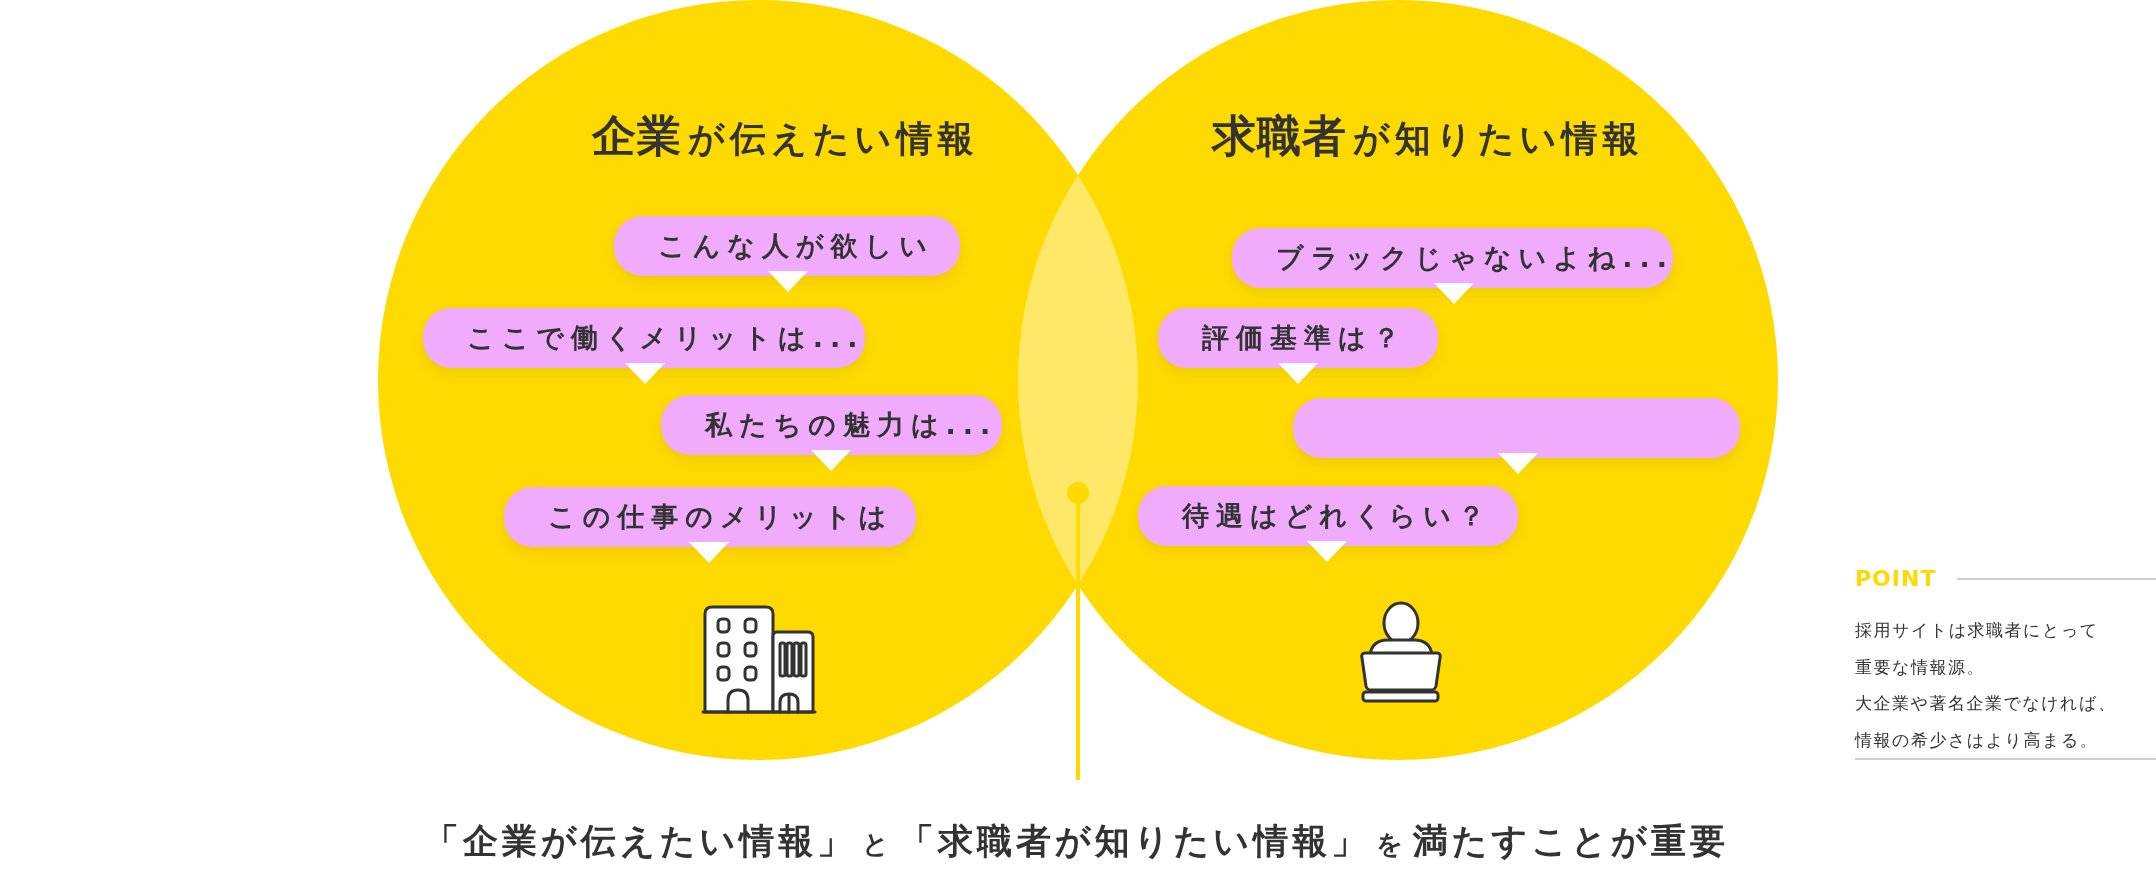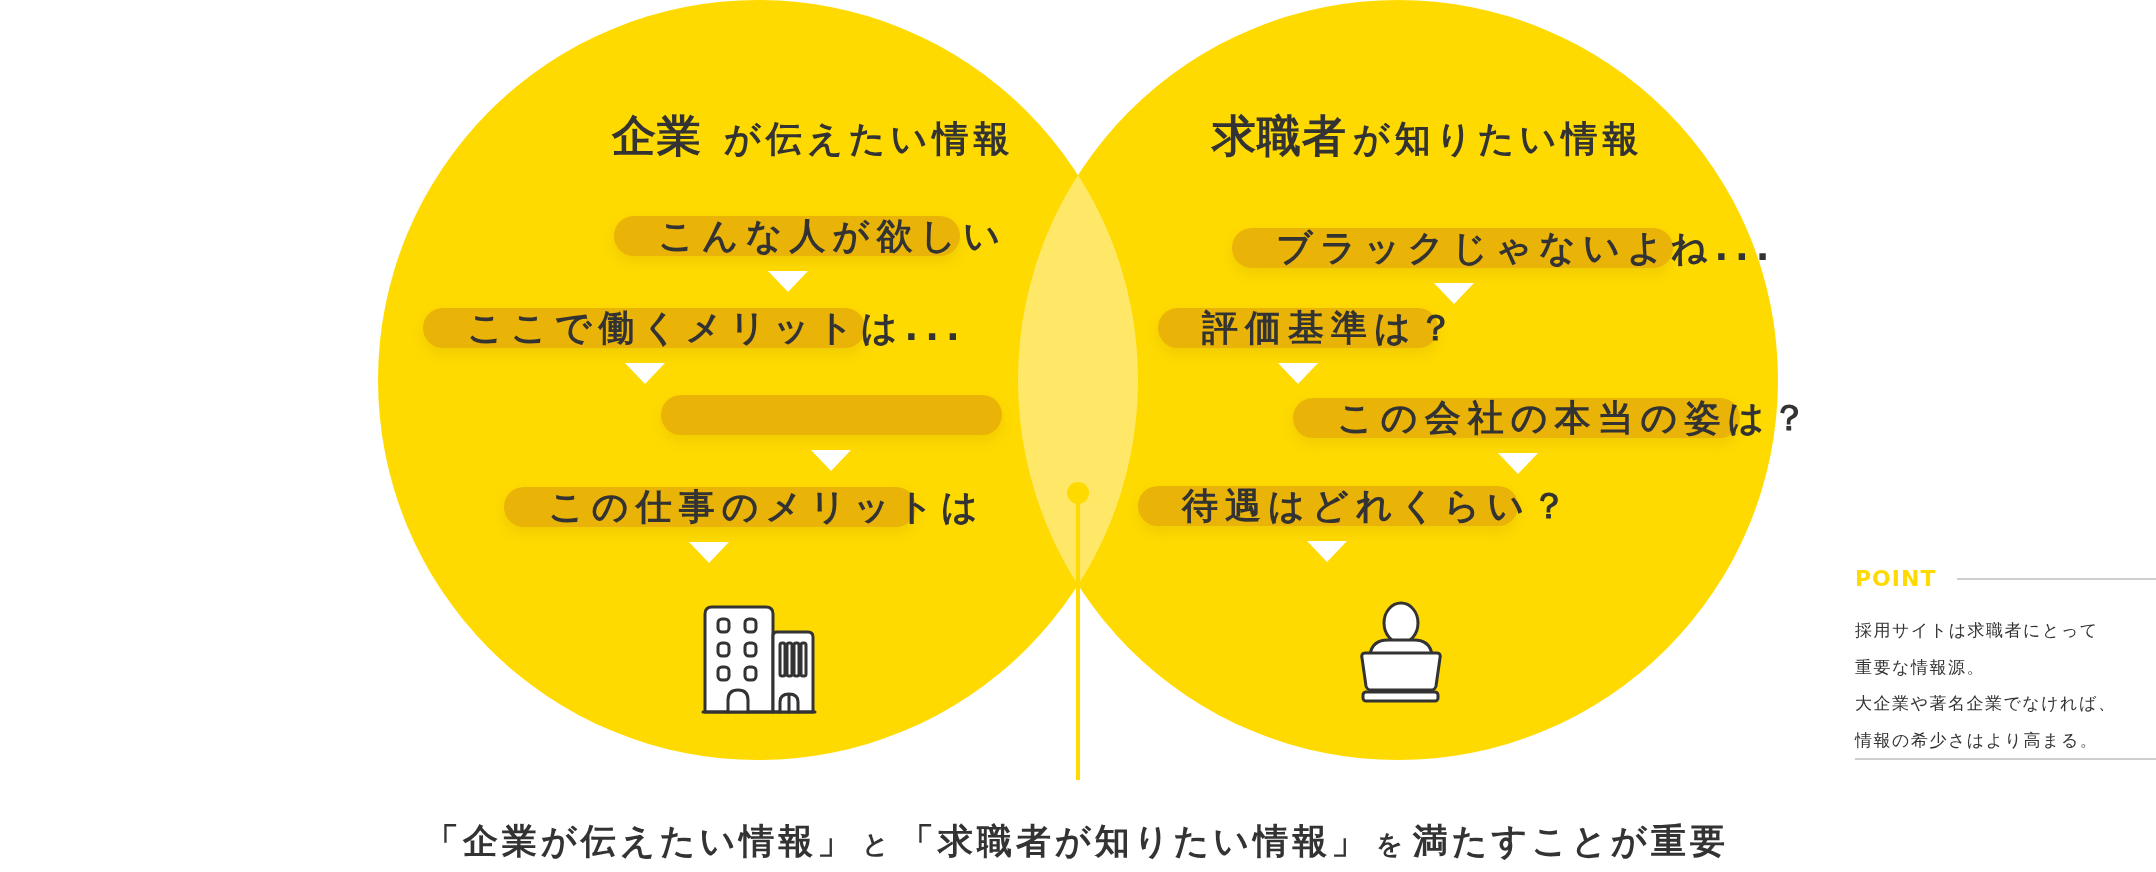--- a/index.html
+++ b/index.html
@@ -10,25 +10,25 @@
     color: #333333;
   }
   .venn { position: absolute; left: 0; top: 0; width: 2156px; height: 872px; }
   .title {
     position: absolute; white-space: nowrap; font-weight: bold; color: #333;
     display: flex; align-items: baseline;
   }
   .title .big { font-size: 44px; letter-spacing: 1px; }
   .title .small { font-size: 36px; letter-spacing: 5px; margin-left: 6px; }
   .bubble {
-    position: absolute; height: 40px; border-radius: 28px; background: #eab308;
+    position: absolute; height: 60px; border-radius: 28px; background: #f0abfc;
     box-shadow: 0 6px 14px rgba(170, 140, 0, 0.18);
     display: flex; align-items: center; box-sizing: border-box;
     padding-left: 44px; white-space: nowrap;
-    font-size: 36px; font-weight: bold; letter-spacing: 7px; color: #333;
+    font-size: 27px; font-weight: bold; letter-spacing: 7px; color: #333;
   }
   .bubble .tail {
     position: absolute; top: 55px; width: 0; height: 0;
     border-left: 20px solid transparent; border-right: 20px solid transparent;
     border-top: 21px solid #fff;
   }
   .bottom-text {
     position: absolute; left: 424px; top: 818px; width: 1330px;
     font-size: 35px; font-weight: bold; letter-spacing: 4px; white-space: nowrap; color: #333;
   }
@@ -76,55 +76,55 @@
   </g>
 
   <g fill="#ffffff" stroke="#333" stroke-width="3" stroke-linejoin="round">
     <ellipse cx="1401" cy="623" rx="17" ry="20"></ellipse>
     <path d="M1370 655 Q1372 640 1388 640 H1414 Q1430 640 1432 655 Z"></path>
     <path d="M1365 653 H1437 Q1441 653 1440 658 L1436 686 Q1435 690 1431 690 H1371 Q1367 690 1366 686 L1362 658 Q1361 653 1365 653 Z"></path>
     <rect x="1363" y="692" width="75" height="9" rx="3"></rect>
   </g>
 </svg>
 
-<div class="title" style="left:612px; top:107px;gap:16px;">
+<div class="title" style="left:592px; top:107px;">
   <span class="big">企業</span>
   <span class="small">が伝えたい情報</span>
 </div>
 <div class="title" style="left:1212px; top:107px;text-align:right;">
   <span class="big">求職者</span>
   <span class="small">が知りたい情報</span>
 </div>
 
 <div class="bubble" style="left:614px; top:216px; width:346px;">
   <span>こんな人が欲しい</span>
   <span class="tail" style="left:154px;"></span>
 </div>
 <div class="bubble" style="left:423px; top:308px; width:442px;">
   <span>ここで働くメリットは...</span>
   <span class="tail" style="left:202px;"></span>
 </div>
 <div class="bubble" style="left:661px; top:395px; width:341px;">
+  <span>私たちの魅力は...</span>
   <span class="tail" style="left:150px;"></span>
 </div>
 <div class="bubble" style="left:504px; top:487px; width:412px;">
   <span>この仕事のメリットは</span>
   <span class="tail" style="left:185px;"></span>
 </div>
 
 <div class="bubble" style="left:1232px; top:228px; width:441px;">
   <span>ブラックじゃないよね...</span>
   <span class="tail" style="left:202px;"></span>
 </div>
 <div class="bubble" style="left:1158px; top:308px; width:280px;">
   <span>評価基準は？</span>
   <span class="tail" style="left:120px;"></span>
 </div>
 <div class="bubble" style="left:1293px; top:398px; width:447px;">
-  <span>この会社の本当の姿は？</span>
   <span class="tail" style="left:205px;"></span>
 </div>
 <div class="bubble" style="left:1138px; top:486px; width:380px;">
   <span>待遇はどれくらい？</span>
   <span class="tail" style="left:169px;"></span>
 </div>
 
 <div class="bottom-text">
   <span>「企業が伝えたい情報」</span><span class="sm">と</span><span>「求職者が知りたい情報」</span><span class="sm">を</span><span>満たすことが重要</span>
 </div>

